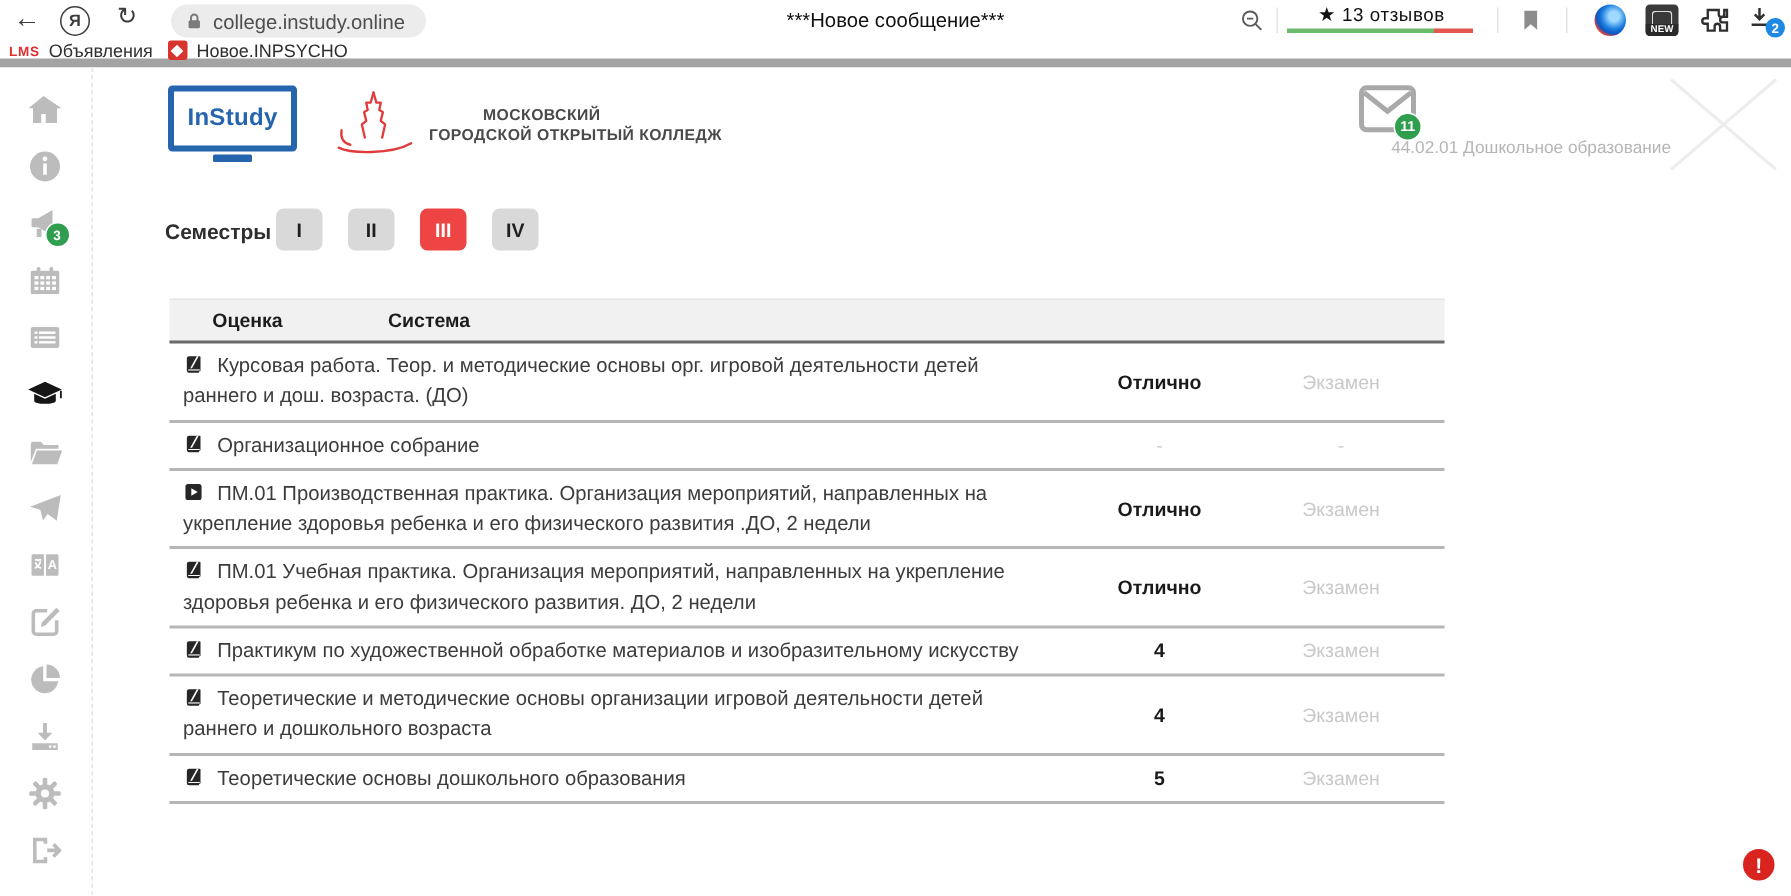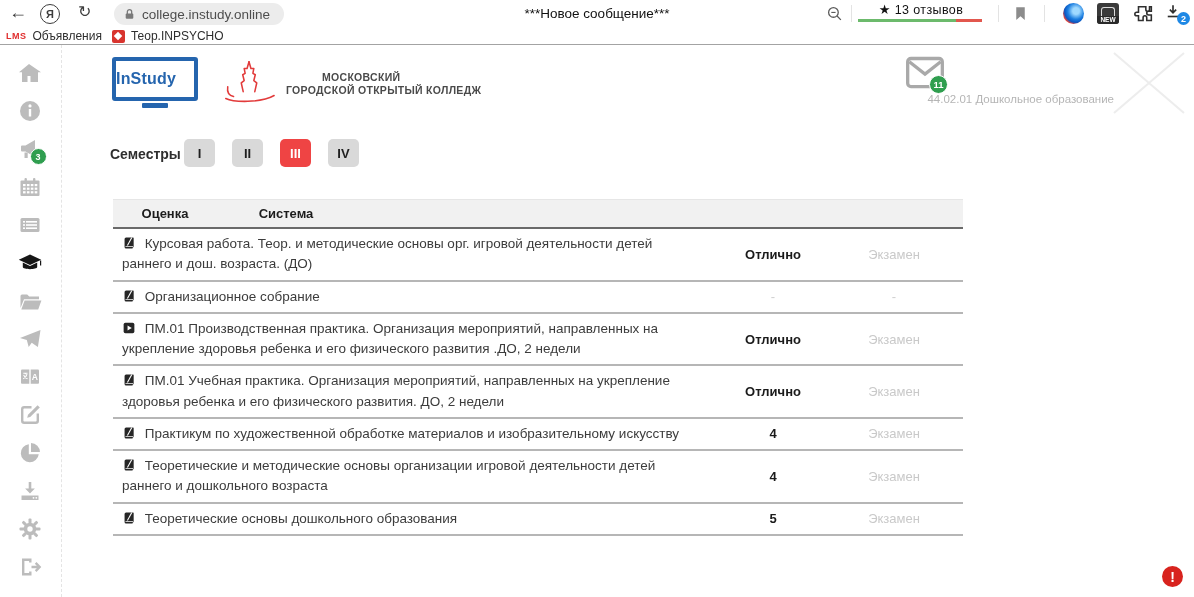--- a/index.html
+++ b/index.html
@@ -30,21 +30,21 @@
      display:flex;flex-direction:column;align-items:center;justify-content:flex-end;overflow:hidden;}
   #ext-new .new-art{width:12px;height:8px;border:1.4px solid #dcdcdc;border-bottom:none;border-radius:3px 3px 0 0;}
   #ext-new .new-label{background:#2a2a2a;color:#fff;font-size:6.5px;font-weight:bold;line-height:8px;width:100%;text-align:center;}
   #ext-puzzle{left:1133px;top:3px;width:22px;height:22px;color:#2f2f2f;cursor:pointer;}
   #downloads{left:1164px;top:2px;width:26px;height:24px;color:#2f2f2f;cursor:pointer;}
   #downloads .badge-blue{position:absolute;left:13px;top:10px;width:13px;height:13px;border-radius:50%;
      background:#1e88e5;color:#fff;font-size:9px;font-weight:bold;display:flex;align-items:center;justify-content:center;}
 
   
   #bmbar{position:absolute;left:0;top:28px;width:100%;height:17px;background:#fff;display:flex;align-items:center;
-     padding-left:6px;gap:10px;border-bottom:1px solid #a3a3a3;box-sizing:border-box;}
+     padding-left:6px;gap:10px;border-bottom:6px solid #a3a3a3;box-sizing:border-box;}
   .bm-item{display:flex;align-items:center;gap:6px;cursor:pointer;}
   .bm-label{font-size:12px;color:#2e2e2e;}
   .bm-logo-lms{color:#e02d2d;font-weight:bold;font-size:9px;letter-spacing:.5px;}
   .bm-logo-sq{width:13px;height:13px;background:#d8342e;border-radius:2px;display:flex;align-items:center;justify-content:center;}
   .bm-logo-sq i{width:6px;height:6px;background:#fff;transform:rotate(45deg);display:block;}
 
   
   #sidebar{position:absolute;left:0;top:45px;width:62px;height:552px;background:#fff;
      border-right:1px dashed #e4e4e4;box-sizing:border-box;display:flex;flex-direction:column;
      align-items:center;padding-top:16px;gap:14px;}
@@ -52,21 +52,21 @@
   .sb-item.active{color:#161616;}
   .sb-item svg{width:24px;height:24px;}
   .badge-green{position:absolute;border-radius:50%;background:#2f9e4f;color:#fff;font-weight:bold;
      display:flex;align-items:center;justify-content:center;}
   .sb-item .badge-green{left:12px;top:11px;width:15px;height:15px;font-size:9px;border:1px solid #fff;}
 
   
   #appheader{position:absolute;left:62px;top:45px;right:0;height:77px;background:#fff;border-bottom:1px solid #e5e5e5;}
   #instudy-logo{left:50px;top:12px;width:86px;cursor:pointer;}
   #instudy-screen{width:78px;height:36px;border:4px solid #2565ae;border-radius:3px;
-     display:flex;align-items:center;}
+     display:flex;align-items:center;justify-content:center;}
   #instudy-screen span{color:#2565ae;font-size:16px;font-weight:bold;letter-spacing:.2px;}
   #instudy-stand{width:26px;height:5px;background:#2565ae;margin:2px auto 0;border-radius:1px;}
   #mgok-logo{left:158px;top:14px;display:flex;align-items:flex-end;gap:8px;}
   #mgok-text{padding-bottom:8px;color:#4a4a4a;font-size:10.5px;font-weight:bold;letter-spacing:.3px;line-height:1.25;}
   #mgok-text .l1{margin-left:36px;}
   #mail-wrap{left:843px;top:11px;width:46px;height:40px;color:#a9a9a9;cursor:pointer;}
   #mail-wrap svg{width:40px;height:33px;}
   #mail-wrap .badge-green{left:24px;top:19px;width:17px;height:17px;font-size:9.5px;border:1px solid #fff;}
   #program{right:80px;top:48px;font-size:11.5px;color:#b5b5b5;}
   #avatar-x{right:6px;top:6px;}
@@ -162,21 +162,21 @@
 
   <div id="bmbar">
       <div class="bm-item">
         <span class="bm-logo-lms">LMS</span>
         <span class="bm-label">Объявления</span>
       </div>
       <div class="bm-item">
         <span class="bm-logo-sq">
           <i></i>
         </span>
-        <span class="bm-label">Теор.INPSYCHO</span>
+        <span class="bm-label">Новое.INPSYCHO</span>
       </div>
     </div>
 
   <div id="sidebar">
       <div class="sb-item">
         <svg viewBox="0 0 24 24">
           <path fill="currentColor" d="M12 3L2 11.2h3V21h5.5v-6h3v6H21v-9.8h3z" transform="translate(-1 0)"></path>
         </svg>
       </div>
       <div class="sb-item">

